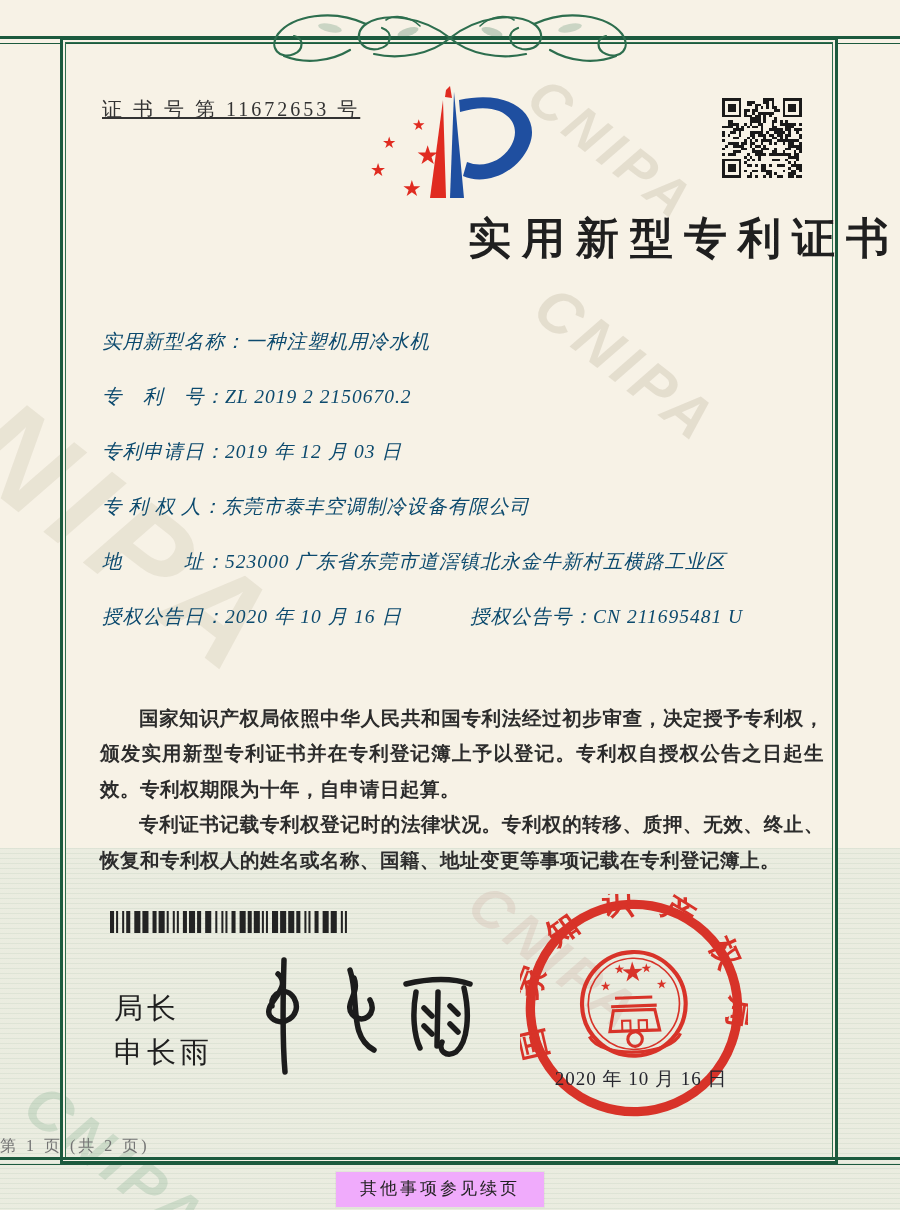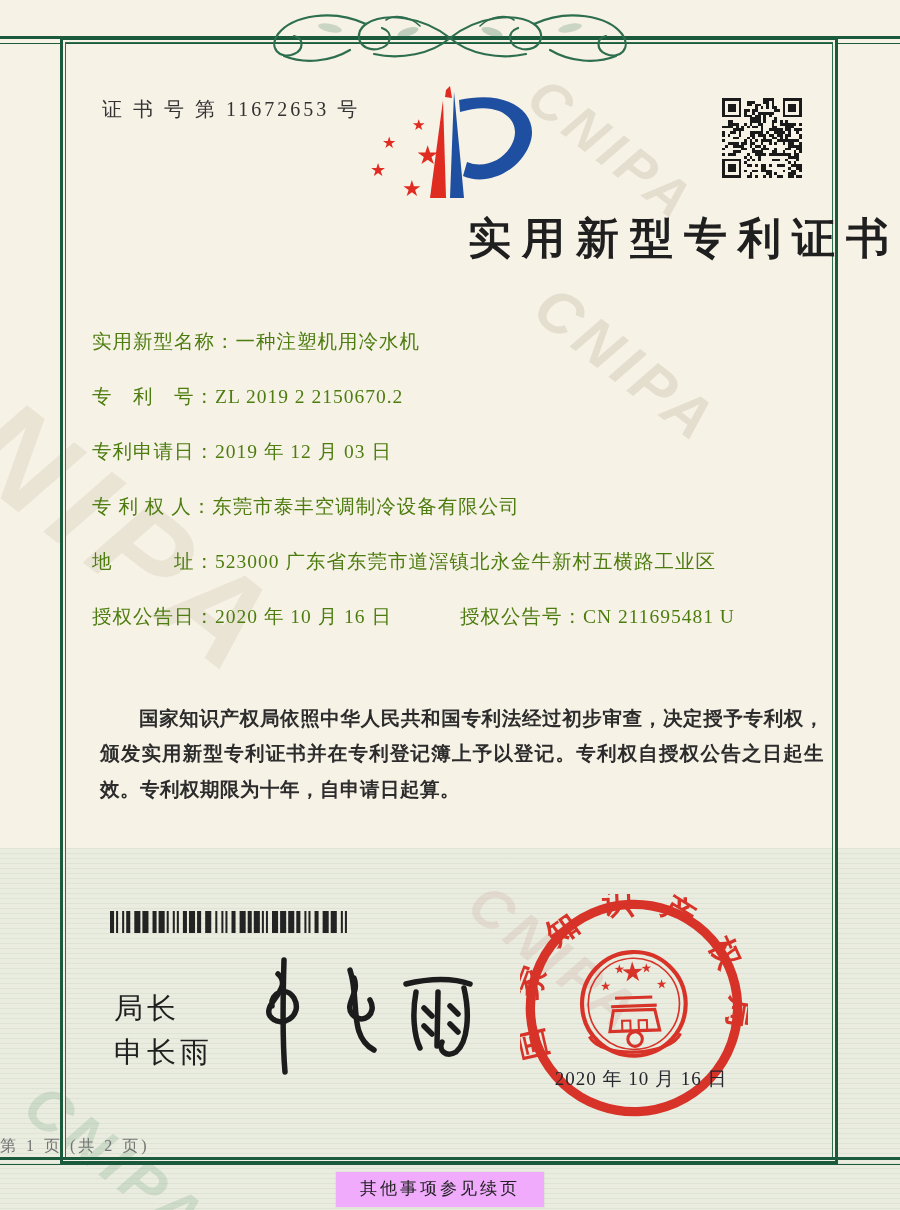--- a/index.html
+++ b/index.html
@@ -31,26 +31,26 @@
     border:3px solid #1c5a3e;
     box-shadow: inset 0 0 0 2px #f7f2e6, inset 0 0 0 3px #2d6e4e;
   }
   .top-rule{position:absolute; z-index:3; left:0; right:0; top:36px; height:4px;
     border-top:3px solid #1c5a3e; border-bottom:1px solid #1c5a3e;}
   .bottom-rule{position:absolute; z-index:4; left:0; right:0; top:1157px; height:4px;
     border-top:3px solid #1c5a3e; border-bottom:1px solid #1c5a3e;}
   .top-ornament{position:absolute; z-index:4; left:215px; top:10px; width:470px; height:58px;}
   
   .content{position:absolute; inset:0; z-index:5;}
-  .cert-no{position:absolute; left:102px; top:96px; font-size:20px; letter-spacing:3px; color:#333;}
+  .cert-no{position:absolute; left:102px; top:96px; font-size:20px; letter-spacing:3px; color:#333;text-decoration:underline;}
   .logo{position:absolute; left:366px; top:84px; width:188px; height:124px;}
   .qr{position:absolute; left:722px; top:98px; width:80px; height:80px;}
   .title{position:absolute; left:0; right:0; top:210px; text-align:right;
     font-size:43px; font-weight:700; letter-spacing:11px; color:#1f1f1f;}
-  .fields{position:absolute; left:92px; top:328px; right:70px; font-size:19.5px; color:#4d7c0f;}
+  .fields{position:absolute; left:102px; top:328px; right:70px; font-size:19.5px; color:#0c4a6e;font-style:italic;}
   .fields .row{height:55px; letter-spacing:1px; position:relative; white-space:nowrap;}
   .grant-no{position:absolute; left:368px; top:0;}
   .paras{position:absolute; left:100px; right:76px; top:701px; font-size:19.5px;
     line-height:1.82; text-align:justify; color:#2c2c2c; letter-spacing:.5px;}
   .paras p{margin:0; text-indent:2em;font-weight:bold;}
   .barcode{position:absolute; left:110px; top:911px; width:243px; height:22px;}
   .officer{position:absolute; left:114px; top:986px; font-size:29px; color:#1f1f1f;
     font-family:"Liberation Sans","DejaVu Sans",sans-serif; letter-spacing:4px; line-height:44px;}
   .signature{position:absolute; left:238px; top:952px; width:250px; height:130px;}
   .seal{position:absolute; left:520px; top:894px; width:228px; height:228px; opacity:.94;}
@@ -430,20 +430,21 @@
       <div class="row"><span>专 利 权 人：</span><span>东莞市泰丰空调制冷设备有限公司</span></div>
       <div class="row"><span>地　　　址：</span><span>523000 广东省东莞市道滘镇北永金牛新村五横路工业区</span></div>
       <div class="row">
         <span><span>授权公告日：</span><span>2020 年 10 月 16 日</span></span>
         <span class="grant-no"><span>授权公告号：</span><span>CN 211695481 U</span></span>
       </div>
     </div>
 
     <div class="paras">
       <p>国家知识产权局依照中华人民共和国专利法经过初步审查，决定授予专利权，颁发实用新型专利证书并在专利登记簿上予以登记。专利权自授权公告之日起生效。专利权期限为十年，自申请日起算。</p>
+      <p>专利证书记载专利权登记时的法律状况。专利权的转移、质押、无效、终止、恢复和专利权人的姓名或名称、国籍、地址变更等事项记载在专利登记簿上。</p>
     </div>
 
     <svg id="barcode-svg" class="barcode" viewBox="0 0 120 12" preserveAspectRatio="none" xmlns="http://www.w3.org/2000/svg">
         <g fill="#232323">
           <rect x="0" y="0" width="2" height="12"></rect>
           <rect x="3" y="0" width="1" height="12"></rect>
           <rect x="6" y="0" width="1" height="12"></rect>
           <rect x="8" y="0" width="2" height="12"></rect>
           <rect x="12" y="0" width="3" height="12"></rect>
           <rect x="16" y="0" width="3" height="12"></rect>

